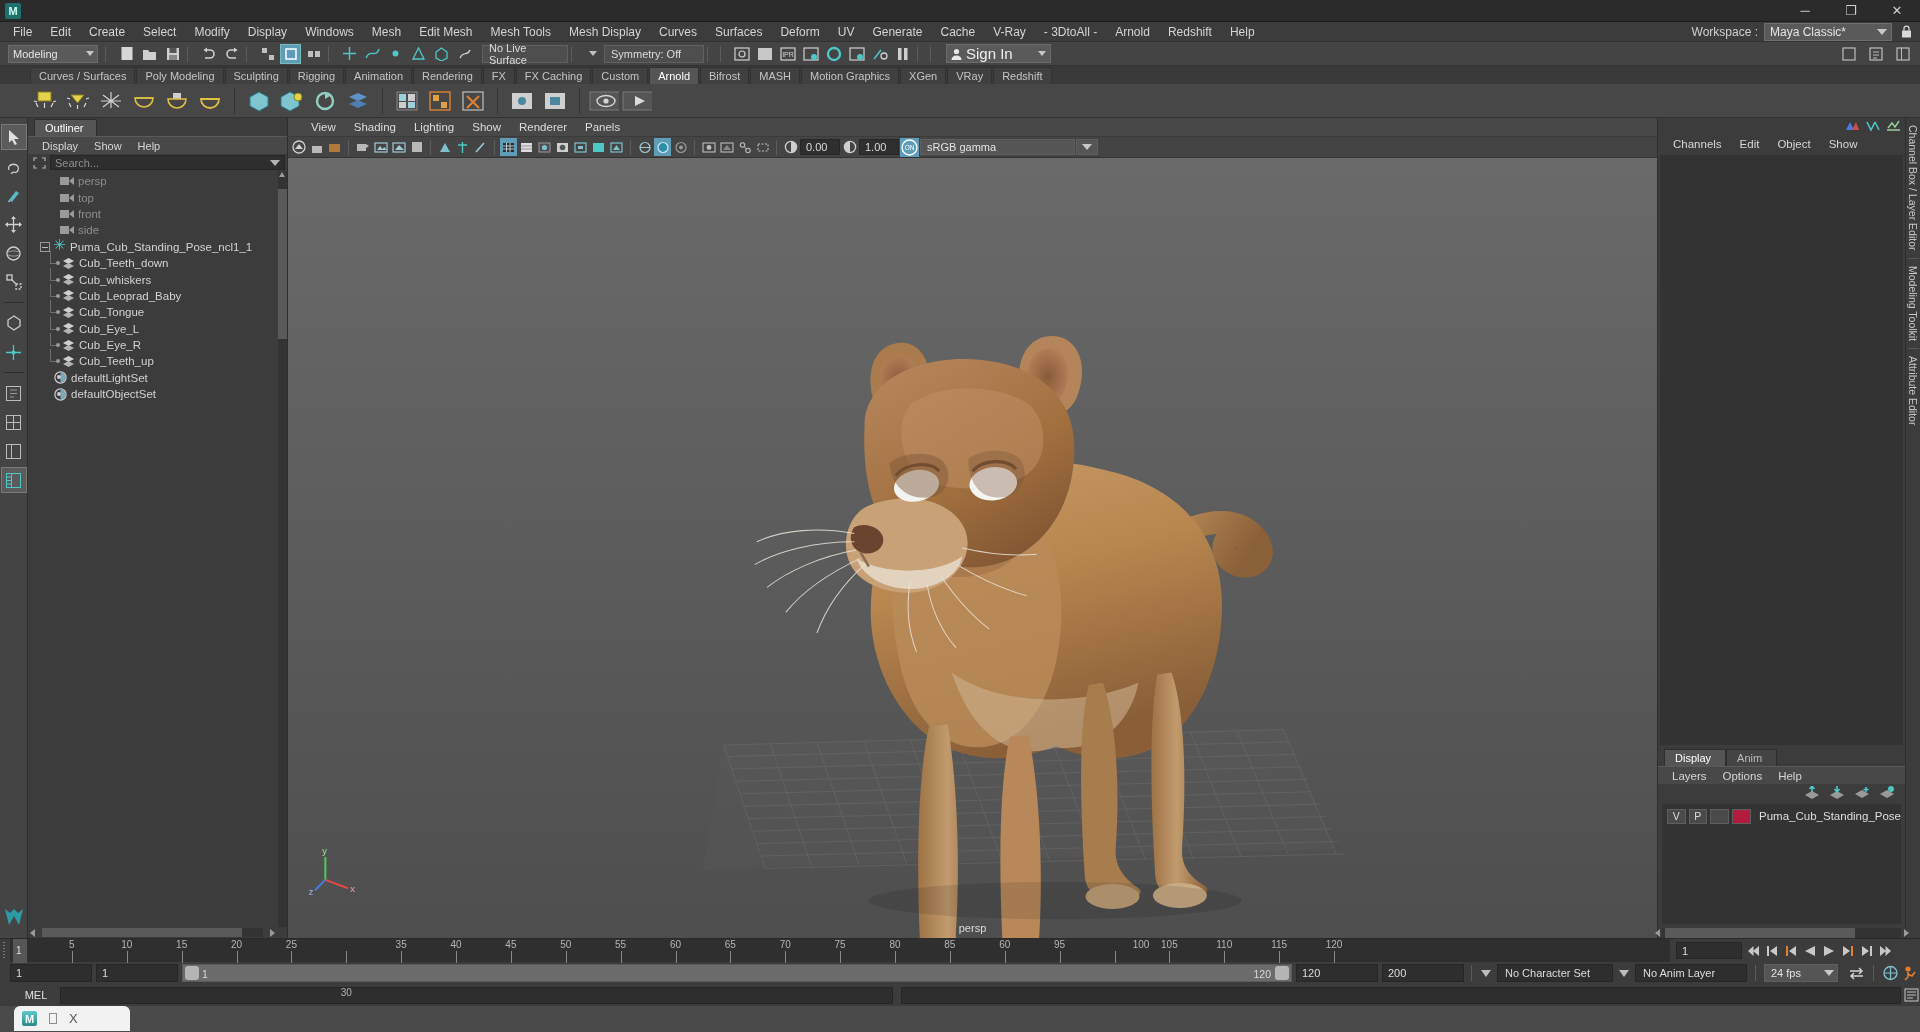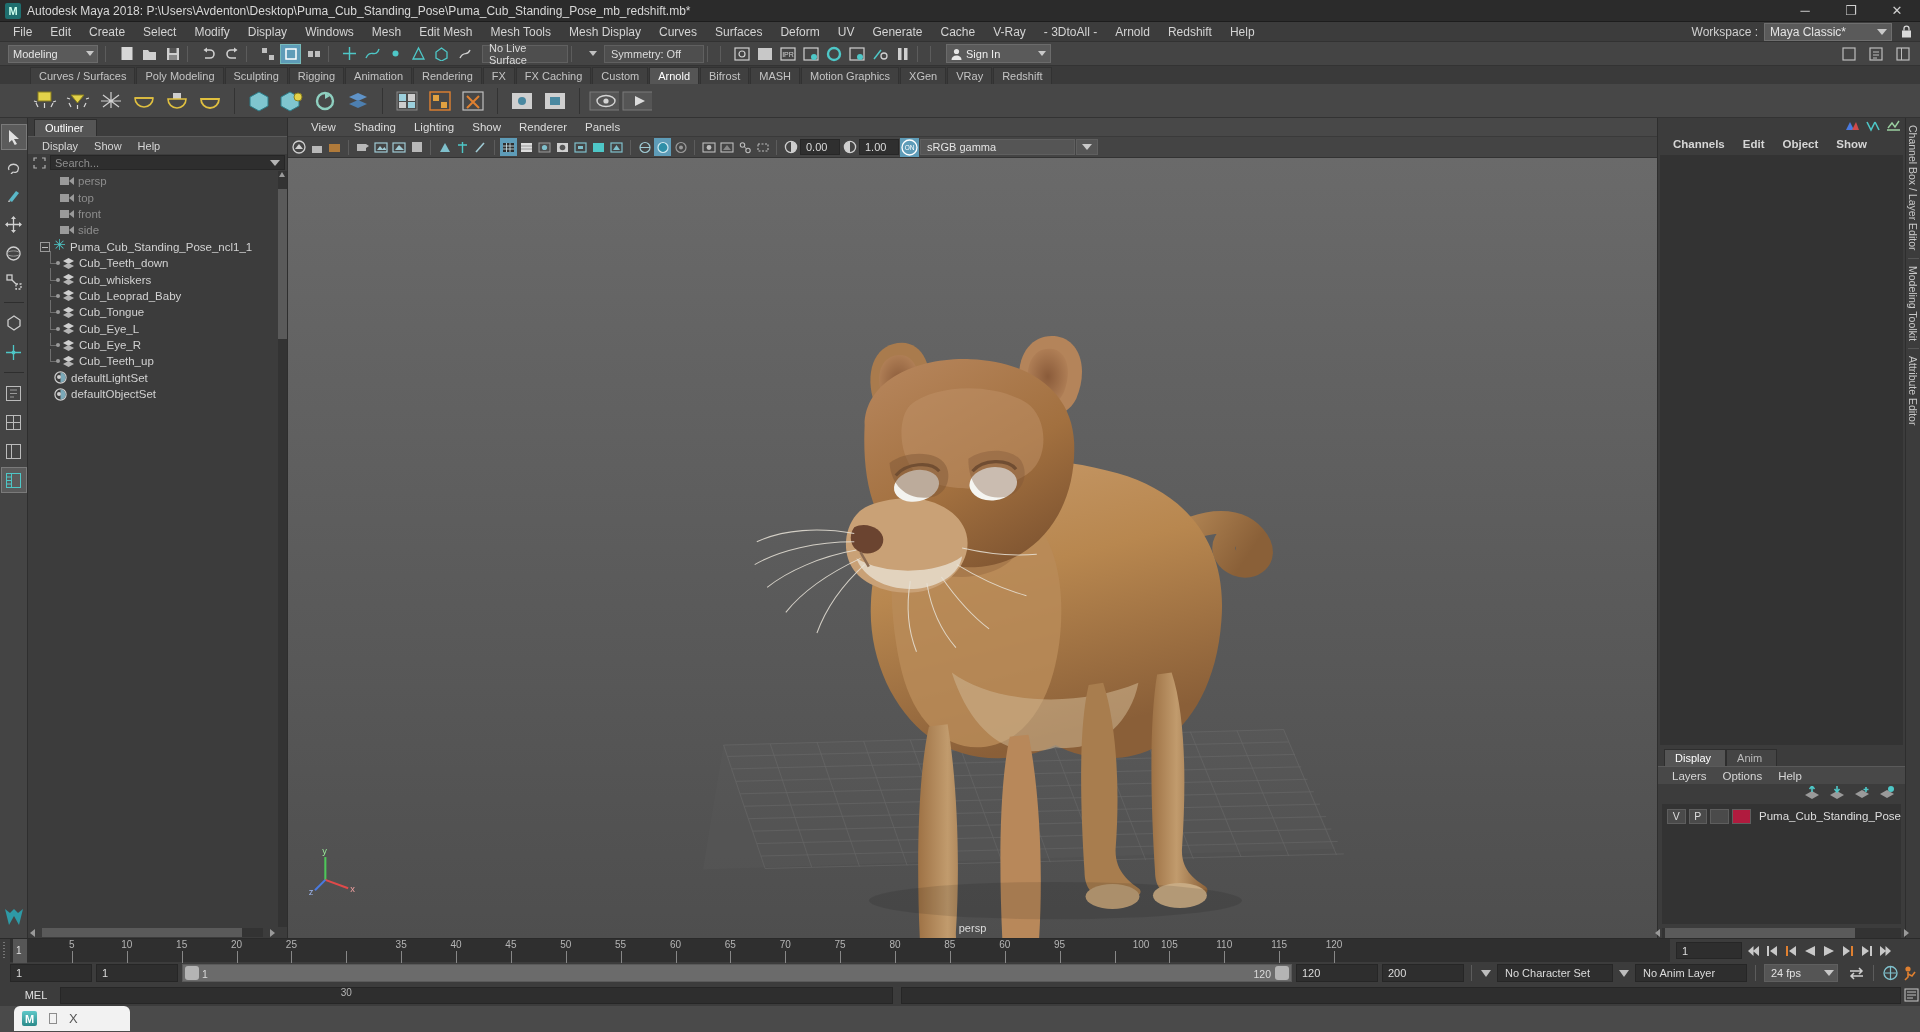--- a/index.html
+++ b/index.html
@@ -36,21 +36,21 @@
   .modesel { width:90px; height:18px; background:#5a5a5a; border:1px solid #6b6b6b; font-size:11px; color:#e6e6e6;
       display:flex; align-items:center; padding-left:4px; margin:0 4px 0 6px; position:relative;}
   .modesel .arw { position:absolute; right:3px; top:5px; border-left:4px solid transparent; border-right:4px solid transparent; border-top:5px solid #c8c8c8;}
   .sl-sep2 { width:7px; height:16px; border-left:1px solid #5c5c5c; margin:0 3px; }
   .sbtn { width:21px; height:20px; display:inline-flex; align-items:center; justify-content:center; margin:0 1px; position:relative;}
   .sbtn svg { display:block; }
   .sbtn.on { background:#5e9cb8; border:1px solid #7bb; }
   .field-ro { height:18px; background:#4e4e4e; border:1px solid #606060; font-size:11px; color:#dcdcdc;
      display:flex; align-items:center; padding:0 6px; }
   .signin { height:19px; background:#5a5a5a; border:1px solid #6b6b6b; display:flex; align-items:center;
-     padding:0 4px; font-size:11px; color:#efefef; gap:4px; min-width:105px; position:relative;}
+     padding:0 4px; font-size:15px; color:#efefef; gap:4px; min-width:105px; position:relative;}
   .signin .arw { position:absolute; right:4px; top:6px; border-left:4px solid transparent; border-right:4px solid transparent; border-top:5px solid #c8c8c8;}
 
   
   .shelftabs { height:18px; background:#3a3a3a; display:flex; align-items:flex-end; flex:0 0 18px; padding-left:30px;}
   .shelftab { height:17px; line-height:17px; padding:0 8px; font-size:11px; color:#c4c4c4; background:#404040;
      border:1px solid #323232; border-bottom:none; margin-right:1px; white-space:nowrap;}
   .shelftab.active { background:#555555; color:#ffffff; }
   .shelfrow { height:34px; background:#474747; display:flex; align-items:center; flex:0 0 34px; padding-left:30px; gap:3px;
      border-bottom:1px solid #333;}
   .shelf-ico { width:30px; height:30px; display:flex; align-items:center; justify-content:center; }
@@ -118,21 +118,21 @@
      display:flex; align-items:center; padding-left:6px; }
   .gammaarrow { width:22px; height:16px; background:#555; border:1px solid #5f5f5f; display:flex; align-items:center; justify-content:center;}
   .gammaarrow i { border-left:5px solid transparent; border-right:5px solid transparent; border-top:6px solid #c8c8c8;}
   .viewport { flex:1 1 auto; position:relative; background:#5a5a5a; overflow:hidden;
      background-image: linear-gradient(#6a6a6a 0%, #4e4e4e 100%); }
   .vp-label { position:absolute; bottom:4px; left:0; right:0; text-align:center; font-size:11px; color:#dcdcdc;}
 
   
   .rightdock { width:248px; background:#3c3c3c; display:flex; flex-direction:column; border-left:1px solid #2e2e2e;}
   .cb-iconrow { height:17px; display:flex; align-items:center; justify-content:flex-end; padding-right:4px; gap:6px; background:#3c3c3c;}
-  .cb-menu { height:18px; display:flex; align-items:center; padding-left:6px; background:#3c3c3c;font-weight:bold;}
+  .cb-menu { height:18px; display:flex; align-items:center; padding-left:6px; background:#3c3c3c;}
   .cb-menu .mi { font-size:11.5px; padding:0 9px; line-height:18px; color:#d6d6d6;}
   .cb-body { flex:1; background:#333333; margin:2px 2px 0 2px; }
   .layer-tabs { height:18px; display:flex; align-items:flex-end; padding-left:6px; background:#3c3c3c; margin-top:3px;}
   .ltab { font-size:11px; padding:2px 14px 2px 10px; border:1px solid #2e2e2e; border-bottom:none; background:#444; color:#bbb;}
   .ltab.active { background:#555; color:#fff;}
   .layer-menu { height:18px; display:flex; align-items:center; padding-left:6px; background:#484848; border-top:1px solid #5a5a5a;}
   .layer-menu .mi { font-size:11.5px; padding:0 8px; line-height:18px; color:#d6d6d6;}
   .layer-btnrow { height:20px; background:#3c3c3c; display:flex; align-items:center; justify-content:flex-end; gap:9px; padding-right:10px;}
   .layer-list { height:120px; background:#333333; margin:0 4px; padding-top:3px; }
   .layer-row { height:18px; display:flex; align-items:center; padding-left:5px; gap:3px; }
@@ -200,21 +200,20 @@
   
   .puma { position:absolute; left:0; top:0; width:100%; height:100%; }
 </style>
 </head>
 <body>
 
 <div class="app">
 
   <div class="titlebar">
     <div class="tb-icon">M</div>
-    <div class="tb-text">Autodesk Maya 2018: P:\Users\Avdenton\Desktop\Puma_Cub_Standing_Pose\Puma_Cub_Standing_Pose_mb_redshift.mb*</div>
     <div class="tb-buttons">
       <div class="tb-btn">─</div>
       <div class="tb-btn">❐</div>
       <div class="tb-btn close">✕</div>
     </div>
   </div>
 
   <div class="menubar">
     <div id="menu-items" style="display:flex;align-items:center;">
         <div class="mi">File</div>

